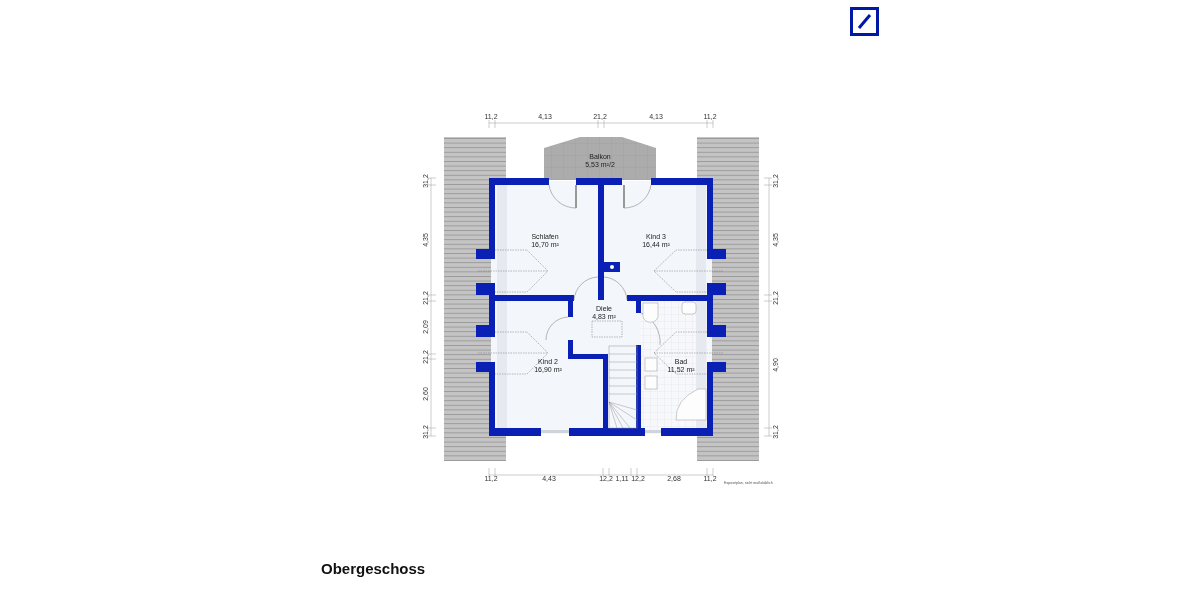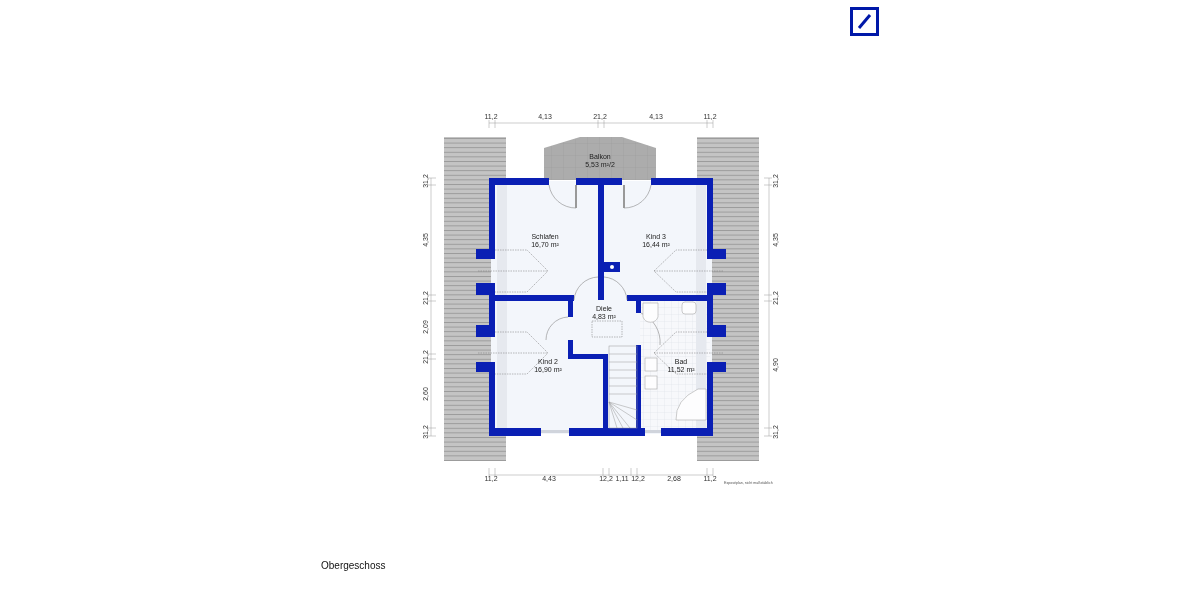--- a/index.html
+++ b/index.html
@@ -4,21 +4,21 @@
 <style>
   html, body { margin:0; padding:0; }
   body { width:1200px; height:600px; background:#ffffff; position:relative; overflow:hidden;
          font-family:"Liberation Sans", "DejaVu Sans", sans-serif; }
   .logo { position:absolute; left:850px; top:7px; width:29px; height:29px; box-sizing:border-box;
           border:3px solid #0018a8; background:#fff; }
   .logo svg { position:absolute; left:0; top:0; }
   .plan { position:absolute; left:0; top:0; width:1200px; height:600px; }
   .dim { font-size:7px; fill:#333; }
   .room-label { font-size:7px; fill:#222; text-anchor:middle; }
-  .caption { position:absolute; left:321px; top:560px; font-size:10px; font-weight:normal; color:#111; }
+  .caption { position:absolute; left:321px; top:560px; font-size:15px; font-weight:bold; color:#111; }
   .footnote { position:absolute; left:724px; top:481px; font-size:3.6px; color:#555; white-space:nowrap; }
 </style>
 </head>
 <body>
 
 <div class="logo">
   <svg width="23" height="23" viewBox="0 0 23 23">
     <line x1="6" y1="18" x2="17" y2="5" stroke="#0018a8" stroke-width="3"></line>
   </svg>
 </div>

